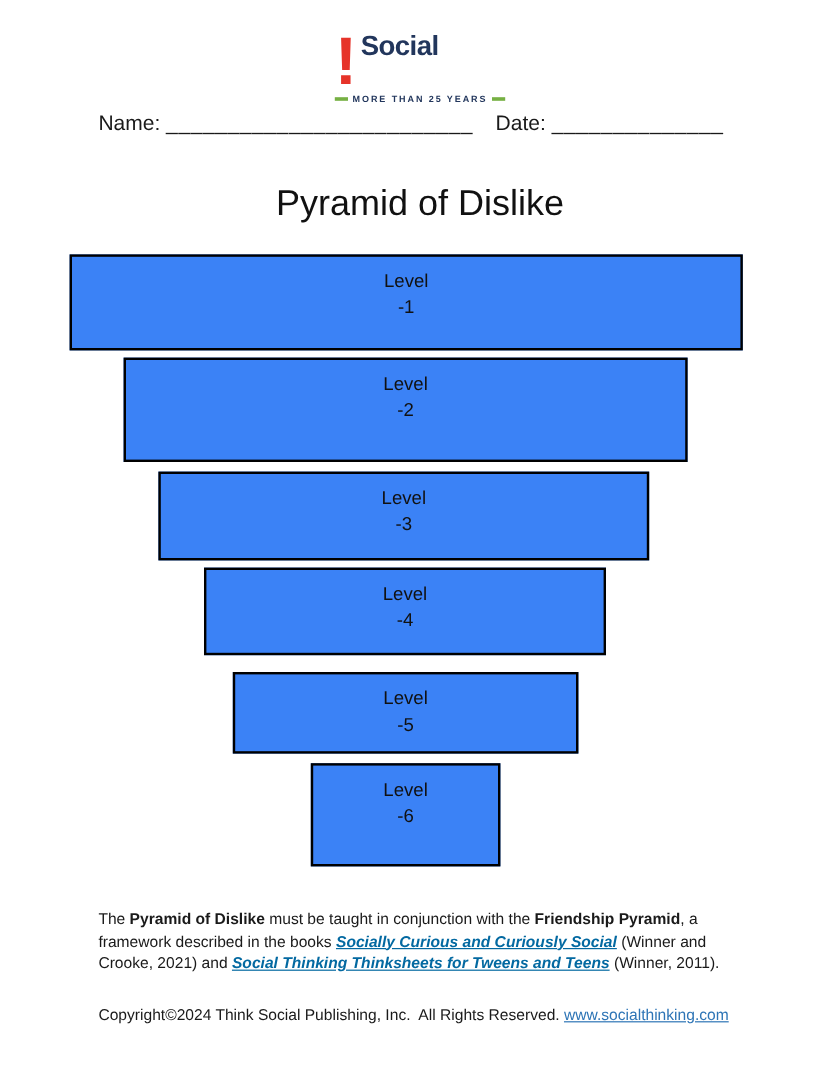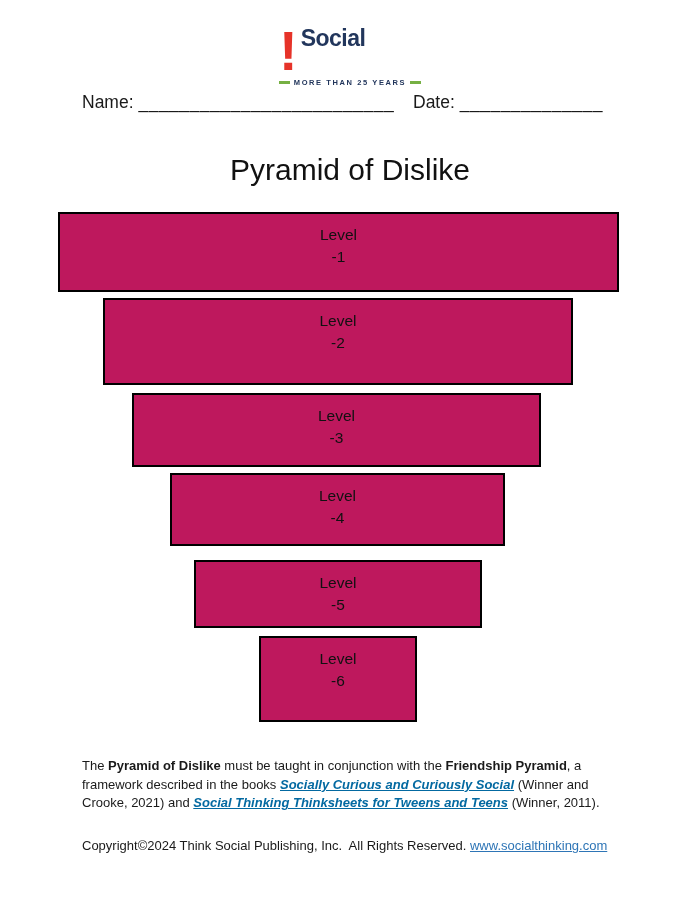--- a/index.html
+++ b/index.html
@@ -28,21 +28,21 @@
   .form-row { position: absolute; top: 92px; left: 0; width: 700px; height: 26px; font-size: 17.5px; color: #1a1a1a; }
   .name-item { position: absolute; left: 82px; top: 0; white-space: nowrap; }
   .date-item { position: absolute; left: 413px; top: 0; white-space: nowrap; }
   .blank { letter-spacing: 0.5px; }
 
   
   .title { position: absolute; top: 153px; left: 0; width: 700px; text-align: center;
            font-size: 30px; font-weight: normal; color: #111; }
 
   
-  .level { position: absolute; border: 2.5px solid #000; background: #be185d; text-align: center;
+  .level { position: absolute; border: 2.5px solid #000; background: #3b82f6; text-align: center;
            font-size: 15.5px; line-height: 22px; padding-top: 10px; color: #111; }
   .level span { display: block; }
   .l1 { left: 58px;  top: 212px; width: 561px; height: 80px; }
   .l2 { left: 103px; top: 298px; width: 470px; height: 87px; }
   .l3 { left: 132px; top: 393px; width: 409px; height: 74px; }
   .l4 { left: 170px; top: 473px; width: 335px; height: 73px; }
   .l5 { left: 194px; top: 560px; width: 288px; height: 68px; }
   .l6 { left: 259px; top: 636px; width: 158px; height: 86px; }
 
   

